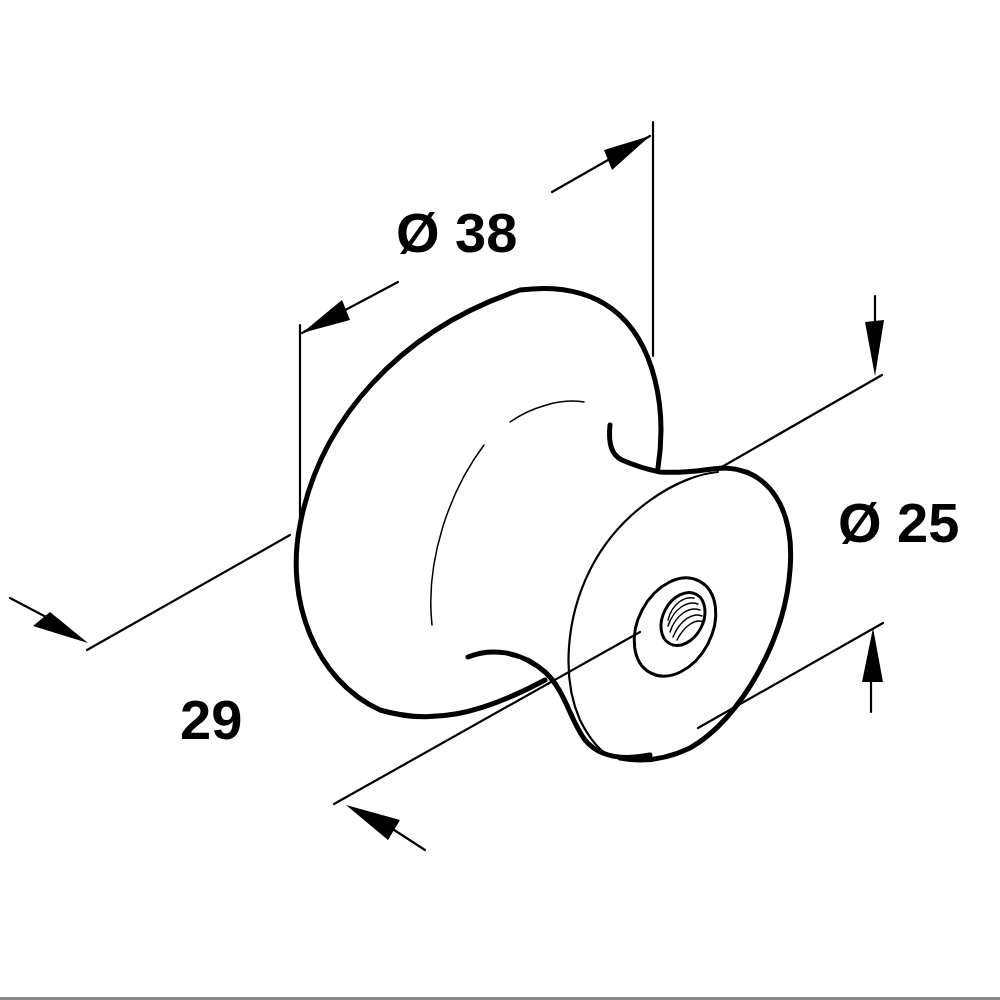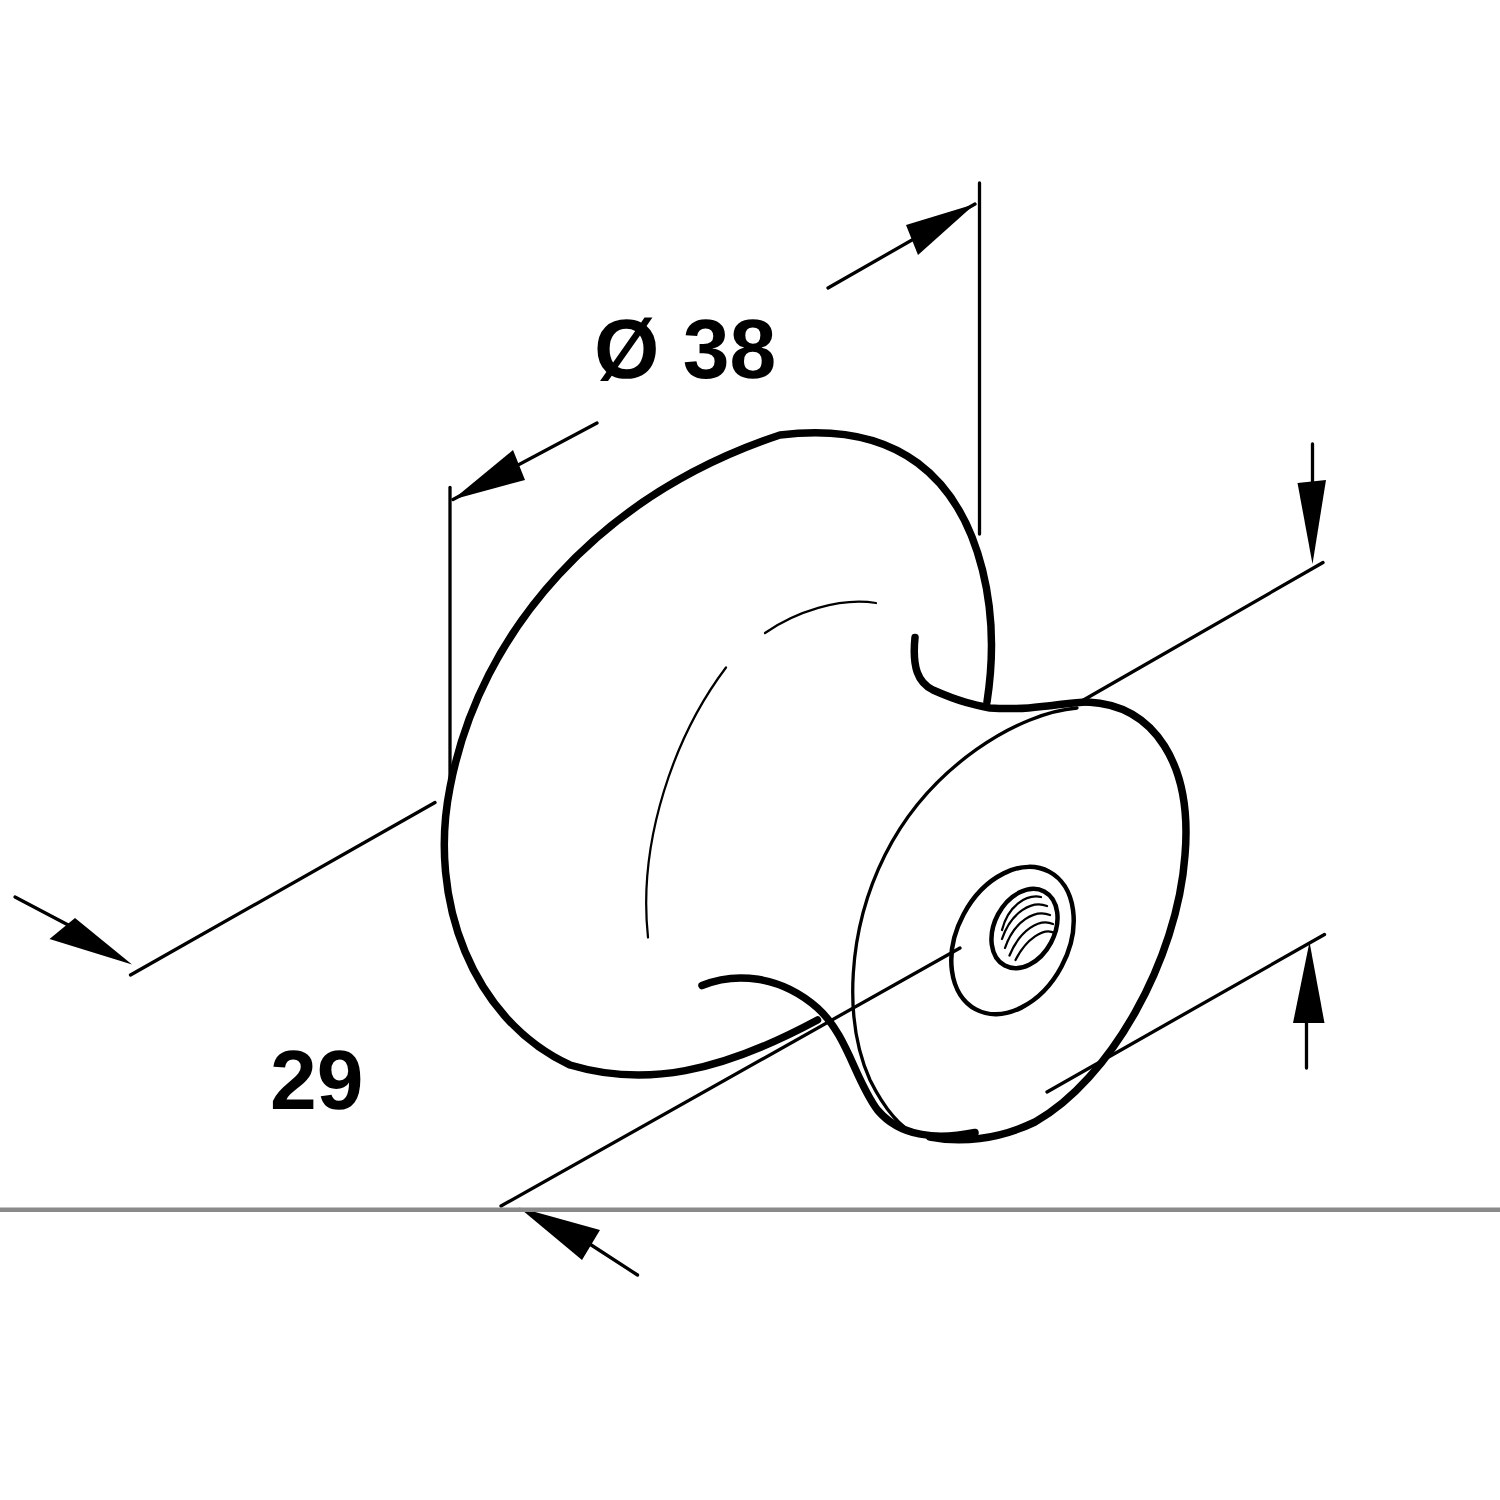--- a/index.html
+++ b/index.html
@@ -1,17 +1,17 @@
 <!DOCTYPE html>
 <html><head>
   <meta charset="utf-8">
   <style>
     html, body { margin: 0; padding: 0; background: #ffffff; }
     body { width: 1000px; height: 1000px; position: relative; overflow: hidden; }
-    #stage { position: absolute; left: 0; top: 0; width: 1000px; height: 808px; }
+    #stage { position: absolute; left: 0; top: 0; width: 1000px; height: 1000px; }
     svg { position: absolute; left: 0; top: 0; }
     .thick { fill: none; stroke: #000; stroke-width: 5; stroke-linecap: round; stroke-linejoin: round; }
     .medium { fill: none; stroke: #000; stroke-width: 3; stroke-linecap: round; }
     .thin { fill: none; stroke: #000; stroke-width: 2.2; stroke-linecap: round; }
     .hair { fill: none; stroke: #000; stroke-width: 1.5; stroke-linecap: round; }
     .arrowhead { fill: #000; stroke: none; }
     .dim-label {
       position: absolute;
       font-family: "Liberation Sans", sans-serif;
       font-weight: bold;
@@ -84,16 +84,17 @@
 
     <line class="thin" x1="87" y1="650" x2="290" y2="535"></line>
     <line class="thin" x1="334" y1="804" x2="640" y2="632"></line>
     <line class="thin" x1="10" y1="598" x2="48" y2="618"></line>
     <polygon class="arrowhead" points="88,643 33,626 50,612"></polygon>
     <line class="thin" x1="425" y1="850" x2="388" y2="826"></line>
     <polygon class="arrowhead" points="346,805 400,820 388,840"></polygon>
   </svg>
 
   <div id="label-38" class="dim-label">Ø 38</div>
+  <div id="label-25" class="dim-label">Ø 25</div>
   <div id="label-29" class="dim-label">29</div>
 
   <div class="footer-bar"></div>
 </div>
 
 </body></html>

